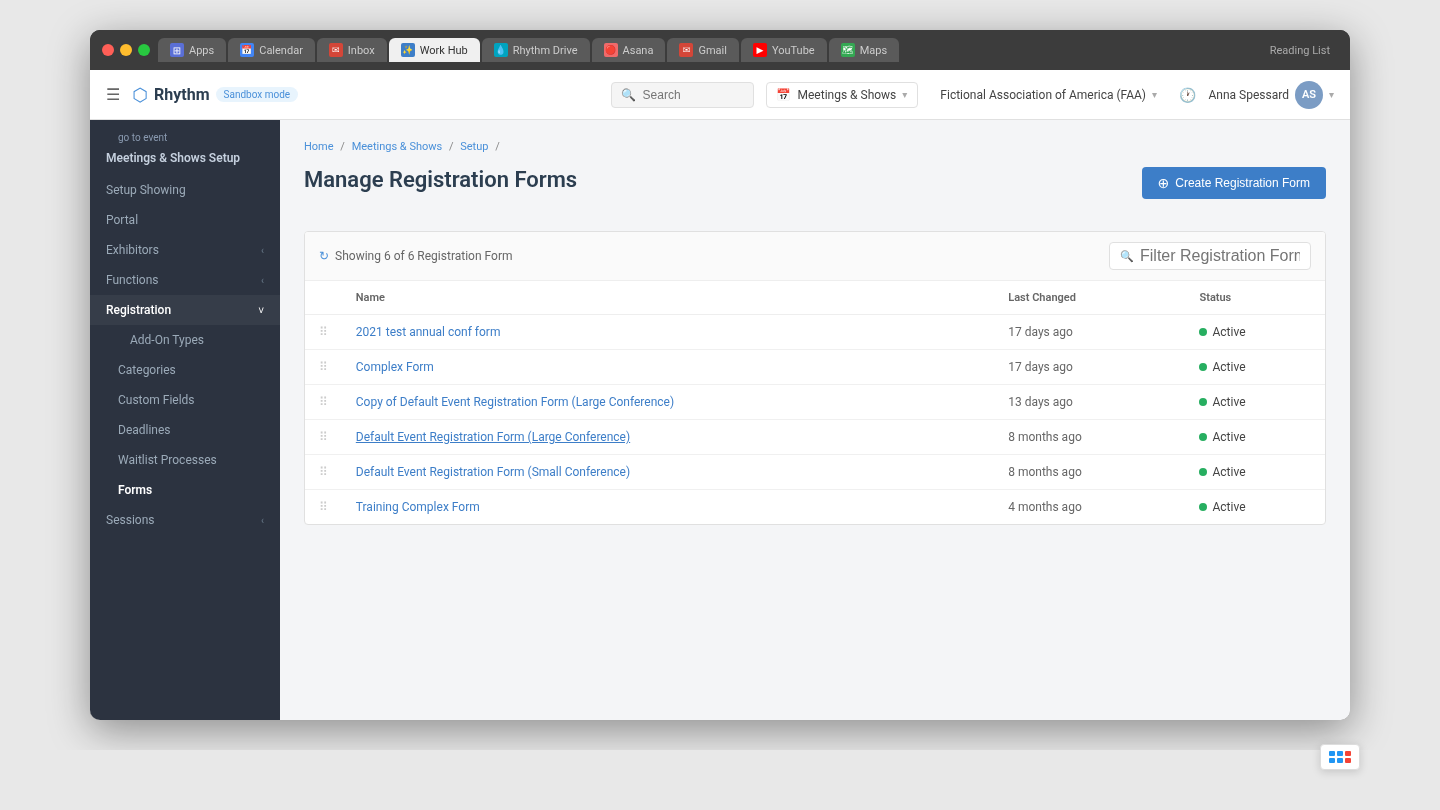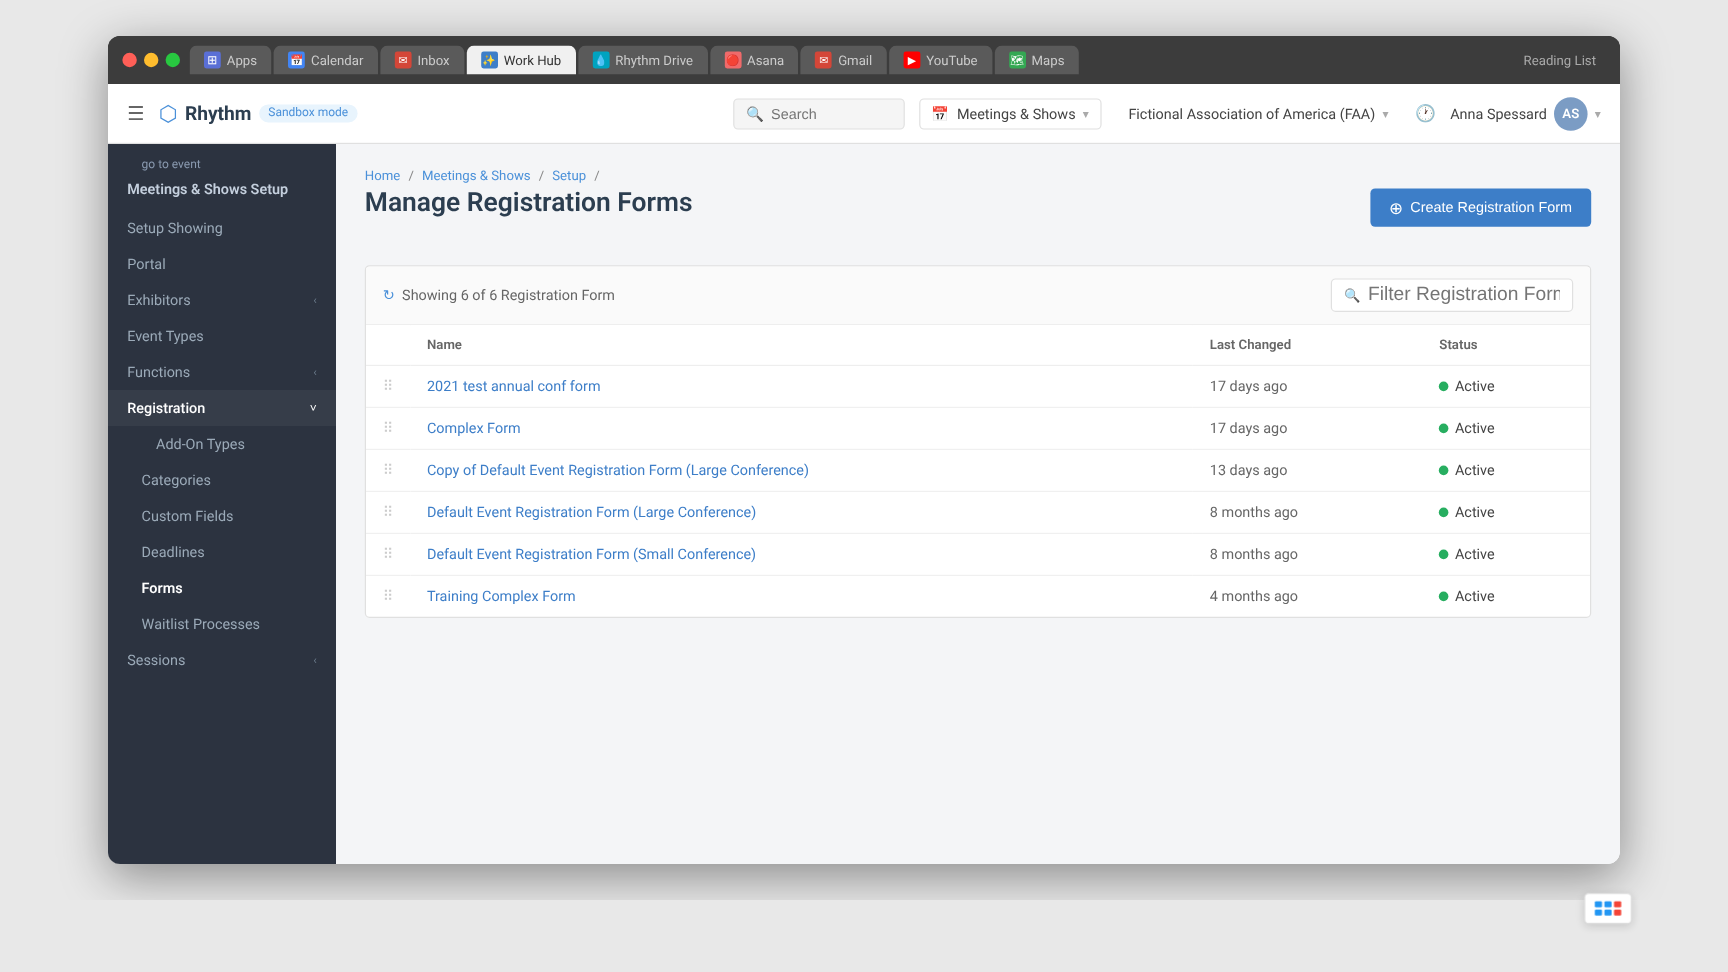--- a/index.html
+++ b/index.html
@@ -44,21 +44,21 @@
     .sidebar { width: 190px; background: #2c3340; min-height: 600px; padding: 0; flex-shrink: 0; }
     .sidebar-back { padding: 12px 28px 4px; font-size: 10px; color: #8a9ab0; cursor: pointer; }
     .sidebar-section-title { padding: 4px 16px 10px; font-size: 12px; font-weight: 600; color: #c5d0de; }
     .sidebar-item { display: flex; align-items: center; justify-content: space-between; padding: 8px 16px; font-size: 12px; color: #9baab8; cursor: pointer; }
     .sidebar-item.active { color: #fff; font-weight: 500; }
     .sidebar-item-label { }
     .sidebar-chevron { font-size: 10px; color: #6a7a8a; }
 
     
     .content { flex: 1; background: #f4f5f7; padding: 20px 24px; }
-    .breadcrumb { font-size: 11px; color: #888; margin-bottom: 4px; }
+    .breadcrumb { font-size: 11px; color: #888; margin-bottom: 14px; }
     .breadcrumb a { color: #4a90d9; text-decoration: none; }
     .breadcrumb span { margin: 0 4px; }
     .page-title { font-size: 22px; font-weight: 600; color: #2c3e50; margin-bottom: 20px; }
 
     
     .create-btn { background: #3d7ec8; color: #fff; border: none; padding: 8px 16px; border-radius: 4px; font-size: 12px; cursor: pointer; display: flex; align-items: center; gap: 6px; float: right; margin-bottom: 16px; }
 
     
     .table-container { background: #fff; border-radius: 4px; border: 1px solid #e0e0e0; overflow: hidden; clear: both; }
     .table-toolbar { display: flex; align-items: center; justify-content: space-between; padding: 10px 14px; border-bottom: 1px solid #eee; background: #fafafa; }
@@ -172,47 +172,44 @@
           <span class="sidebar-item-label">Setup Showing</span>
         </div>
         <div class="sidebar-item">
           <span class="sidebar-item-label">Portal</span>
         </div>
         <div class="sidebar-item">
           <span class="sidebar-item-label">Exhibitors</span>
           <span class="sidebar-chevron">‹</span>
         </div>
         <div class="sidebar-item">
-          <span class="sidebar-item-label">Event Types</span>
-        </div>
-        <div class="sidebar-item">
           <span class="sidebar-item-label">Functions</span>
           <span class="sidebar-chevron">‹</span>
         </div>
         <div class="sidebar-item active" style="background:rgba(255,255,255,0.05);">
           <span class="sidebar-item-label">Registration</span>
           <span class="sidebar-chevron" style="color:#fff;">˅</span>
         </div>
         <div class="sidebar-item" style="padding-left:40px;">
           <span class="sidebar-item-label">Add-On Types</span>
         </div>
         <div class="sidebar-item" style="padding-left:28px;">
           <span class="sidebar-item-label">Categories</span>
         </div>
         <div class="sidebar-item" style="padding-left:28px;">
           <span class="sidebar-item-label">Custom Fields</span>
         </div>
         <div class="sidebar-item" style="padding-left:28px;">
           <span class="sidebar-item-label">Deadlines</span>
         </div>
+        <div class="sidebar-item" style="padding-left:28px;">
+          <span class="sidebar-item-label">Waitlist Processes</span>
+        </div>
         <div class="sidebar-item active" style="color:#fff;font-weight:600;padding-left:28px;">
           <span class="sidebar-item-label">Forms</span>
-        </div>
-        <div class="sidebar-item" style="padding-left:28px;">
-          <span class="sidebar-item-label">Waitlist Processes</span>
         </div>
         <div class="sidebar-item">
           <span class="sidebar-item-label">Sessions</span>
           <span class="sidebar-chevron">‹</span>
         </div>
       </div>
 
       <div class="content">
         <div class="breadcrumb">
           <a href="#">Home</a>
@@ -265,21 +262,21 @@
     <td><span style="display:inline-block;width:8px;height:8px;border-radius:50%;background:#27ae60;margin-right:5px;"></span><span>Active</span></td>
   </tr>
                 <tr>
     <td><span style="color:#ccc;font-size:12px;">⠿</span></td>
     <td style="color:#3d7ec8;cursor:pointer;">Copy of Default Event Registration Form (Large Conference)</td>
     <td style="color:#666;">13 days ago</td>
     <td><span style="display:inline-block;width:8px;height:8px;border-radius:50%;background:#27ae60;margin-right:5px;"></span><span>Active</span></td>
   </tr>
                 <tr>
     <td><span style="color:#ccc;font-size:12px;">⠿</span></td>
-    <td style="color:#3d7ec8;cursor:pointer;">Default Event Registration Form (Large Conference)</td>
+    <td style="color:#3d7ec8;cursor:pointer;text-decoration:underline;">Default Event Registration Form (Large Conference)</td>
     <td style="color:#666;">8 months ago</td>
     <td><span style="display:inline-block;width:8px;height:8px;border-radius:50%;background:#27ae60;margin-right:5px;"></span><span>Active</span></td>
   </tr>
                 <tr>
     <td><span style="color:#ccc;font-size:12px;">⠿</span></td>
     <td style="color:#3d7ec8;cursor:pointer;">Default Event Registration Form (Small Conference)</td>
     <td style="color:#666;">8 months ago</td>
     <td><span style="display:inline-block;width:8px;height:8px;border-radius:50%;background:#27ae60;margin-right:5px;"></span><span>Active</span></td>
   </tr>
                 <tr>

